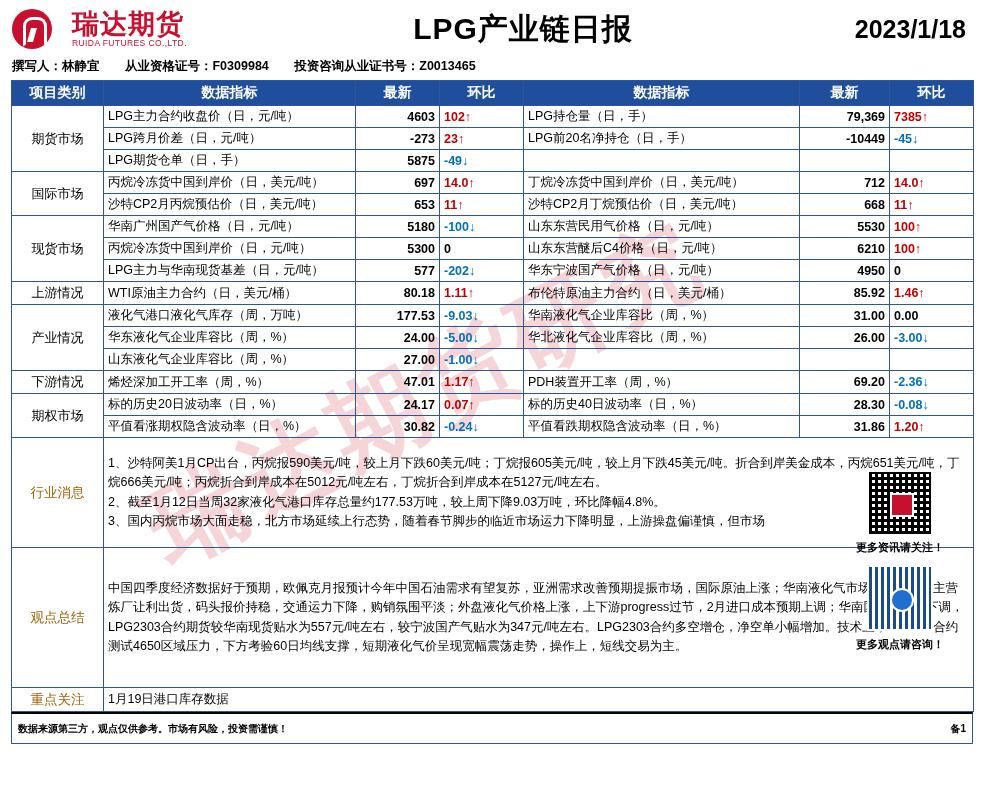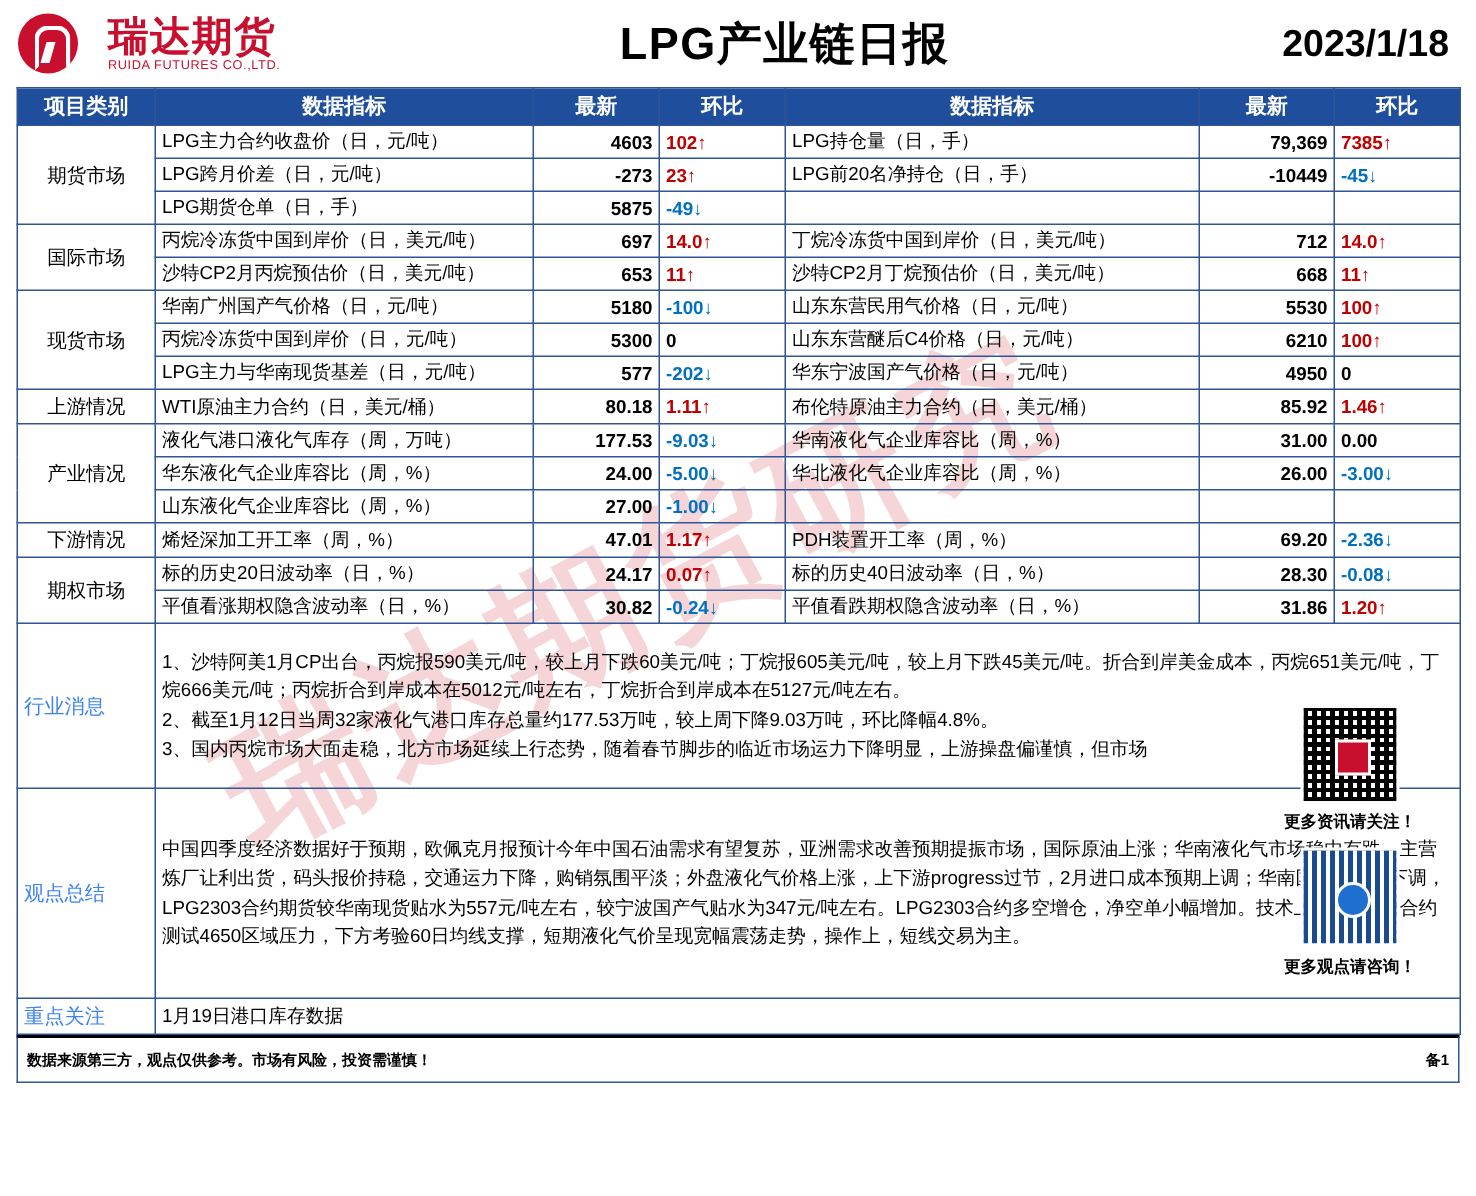--- a/index.html
+++ b/index.html
@@ -125,23 +125,23 @@
   .up { color: #c00000; }
   .down { color: #0070c0; }
   .flat { color: #000; }
   .arrow { font-weight: bold; }
   tr.r { height: 22px; }
 
   
   .grp-top td { border-top: 2px solid #000; }
 
   .news-label, .view-label, .focus-label {
-    text-align: left;
+    text-align: center;
     font-size: 13.5px;
-    color: #3b82f6;
+    color: #a16207;
   }
   .news-body, .view-body {
     text-align: left;
     font-size: 12.5px;
     line-height: 1.55;
     color: #000;
     padding: 4px 6px;
   }
   .focus-body { text-align: left; font-size: 12.5px; color: #000; padding-left: 6px; }
 
@@ -221,20 +221,25 @@
         <div class="logo-mark"></div>
         <div class="logo-text">
           <div class="logo-cn">瑞达期货</div>
           <div class="logo-en">RUIDA FUTURES CO.,LTD.</div>
         </div>
       </div>
       <div class="doc-title">LPG产业链日报</div>
       <div class="doc-date">2023/1/18</div>
     </div>
 
+    <div class="byline">
+      <span>撰写人：林静宜</span>
+      <span>从业资格证号：F0309984</span>
+      <span>投资咨询从业证书号：Z0013465</span>
+    </div>
 
     <table class="main">
       <colgroup>
         <col style="width:92px">
         <col style="width:252px">
         <col style="width:84px">
         <col style="width:84px">
         <col style="width:276px">
         <col style="width:90px">
         <col style="width:84px">

